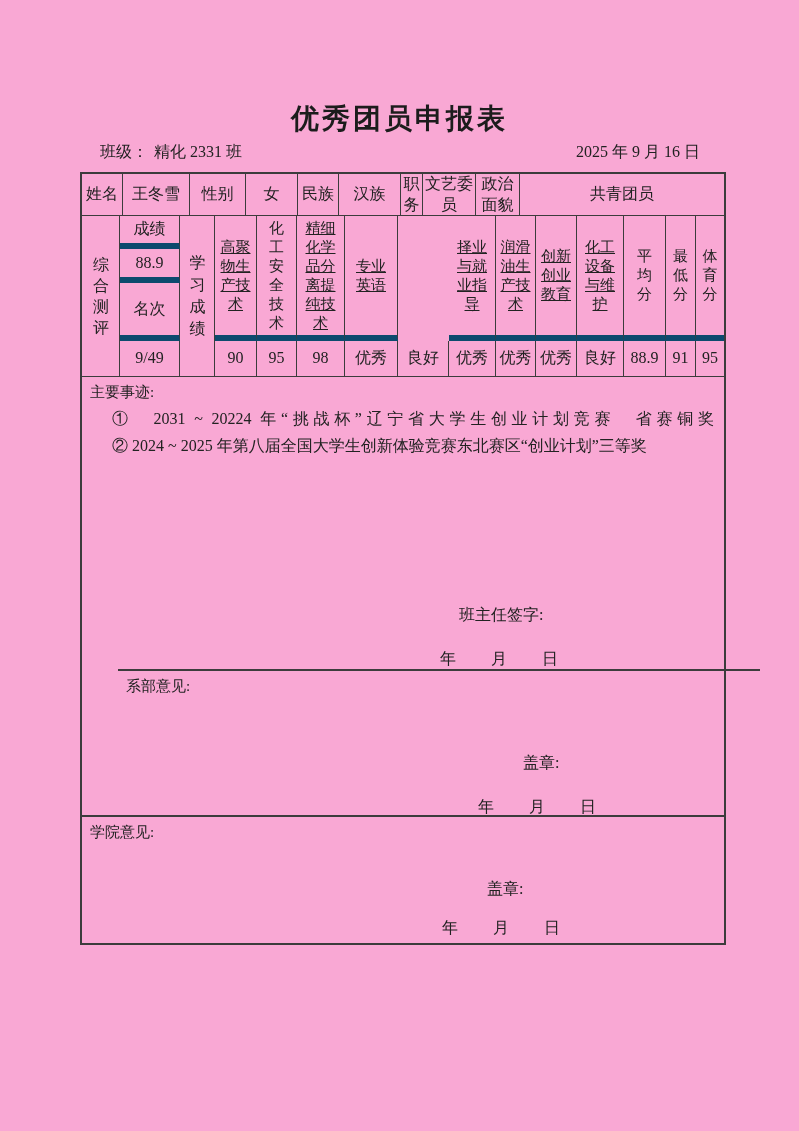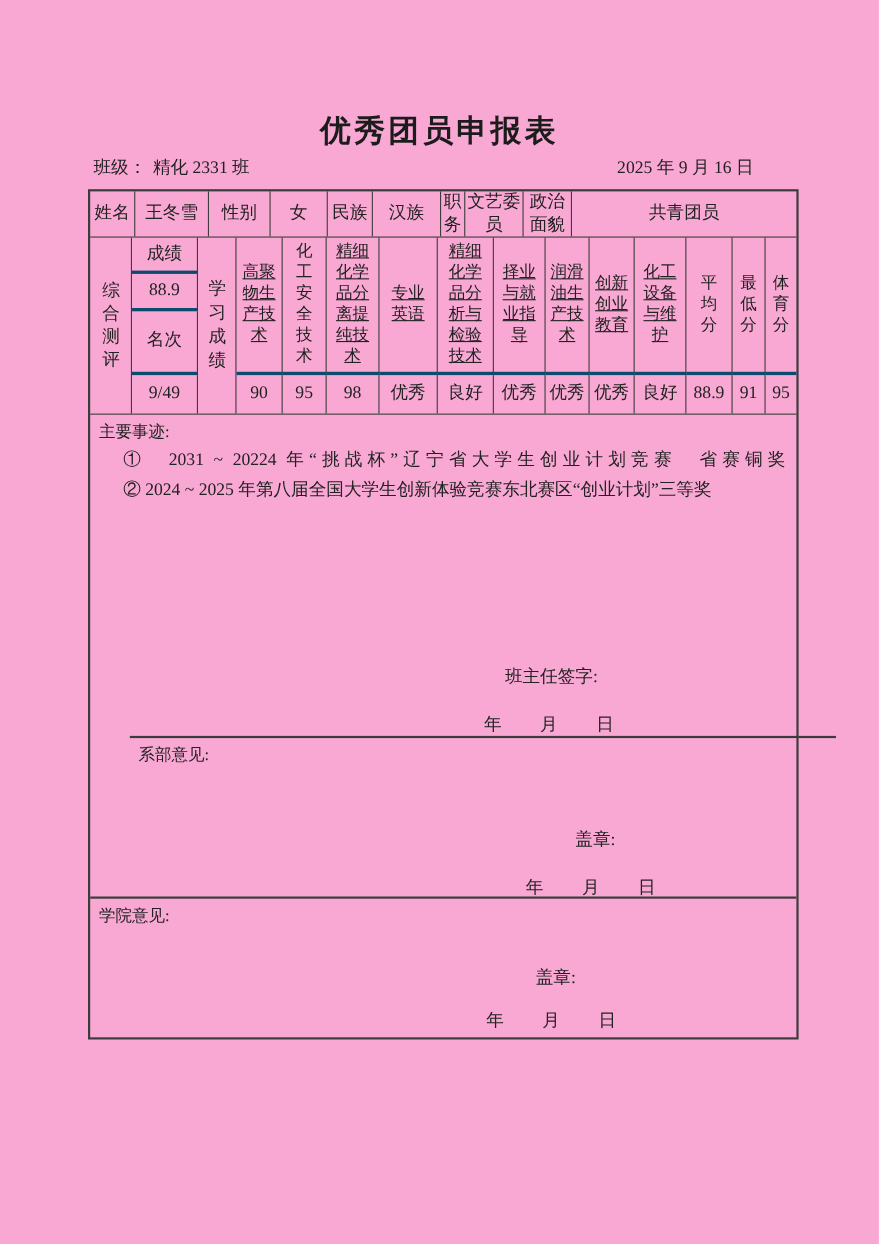--- a/index.html
+++ b/index.html
@@ -11,38 +11,38 @@
   }
   .page { position:relative; width:799px; height:1131px; background:#f9a8d4; overflow:hidden; }
 
   .title {
     position:absolute; left:0; top:100px; width:100%;
     text-align:center; font-size:28px; font-weight:bold; letter-spacing:3px;
     font-family:"Liberation Sans","DejaVu Sans",sans-serif;
     color:#1c1c1c;
   }
   .subheader {
-    position:absolute; left:85px; top:142px; width:600px;
+    position:absolute; left:100px; top:142px; width:600px;
     display:flex; justify-content:space-between; font-size:16px; color:#222;
   }
   .subheader .cls span { margin-right:6px; }
 
   .form {
     position:absolute; left:80px; top:172px; width:646px; height:773px;
     border:2px solid #3c3c3c;
   }
   .band { position:relative; width:100%; }
   .sep1 { border-top:1px solid #3c3c3c; }
   .sep2 { border-top:2px solid #3c3c3c; }
 
   .grid { display:grid; width:100%; height:100%; }
   .cell {
     display:flex; align-items:center; justify-content:center;
     text-align:center; font-size:16px; line-height:1.3;
-    border-right:1px solid #3c3c3c; border-bottom:3px solid #0c4a6e;
+    border-right:1px solid #3c3c3c; border-bottom:6px solid #0c4a6e;
     overflow:hidden;
   }
   .cell.nr { border-right:none; }
   .cell.nb { border-bottom:none; }
 
   
   .b1 { height:41px; }
   .b1 .grid { grid-template-columns:41px 67px 56px 52px 41px 62px 22px 53px 44px 204px; grid-template-rows:41px; }
   .b1 .cell { border-bottom:none; }
   .wrapbox { display:inline-block; word-break:break-all; text-align:center; }
@@ -139,23 +139,20 @@
             <span class="w2">高聚物生产技术</span>
           </div>
         <div class="cell chead" style="grid-column:5;grid-row:1/4;">
             <span class="w1">化工安全技术</span>
           </div>
         <div class="cell chead" style="grid-column:6;grid-row:1/4;">
             <span class="w2">精细化学品分离提纯技术</span>
           </div>
         <div class="cell chead" style="grid-column:7;grid-row:1/4;">
             <span class="w2">专业英语</span>
-          </div>
-        <div class="cell chead" style="grid-column:8;grid-row:1/4;">
-            <span class="w2">精细化学品分析与检验技术</span>
           </div>
         <div class="cell chead" style="grid-column:9;grid-row:1/4;">
             <span class="w2">择业与就业指导</span>
           </div>
         <div class="cell chead" style="grid-column:10;grid-row:1/4;">
             <span class="w2">润滑油生产技术</span>
           </div>
         <div class="cell chead" style="grid-column:11;grid-row:1/4;">
             <span class="w2">创新创业教育</span>
           </div>

